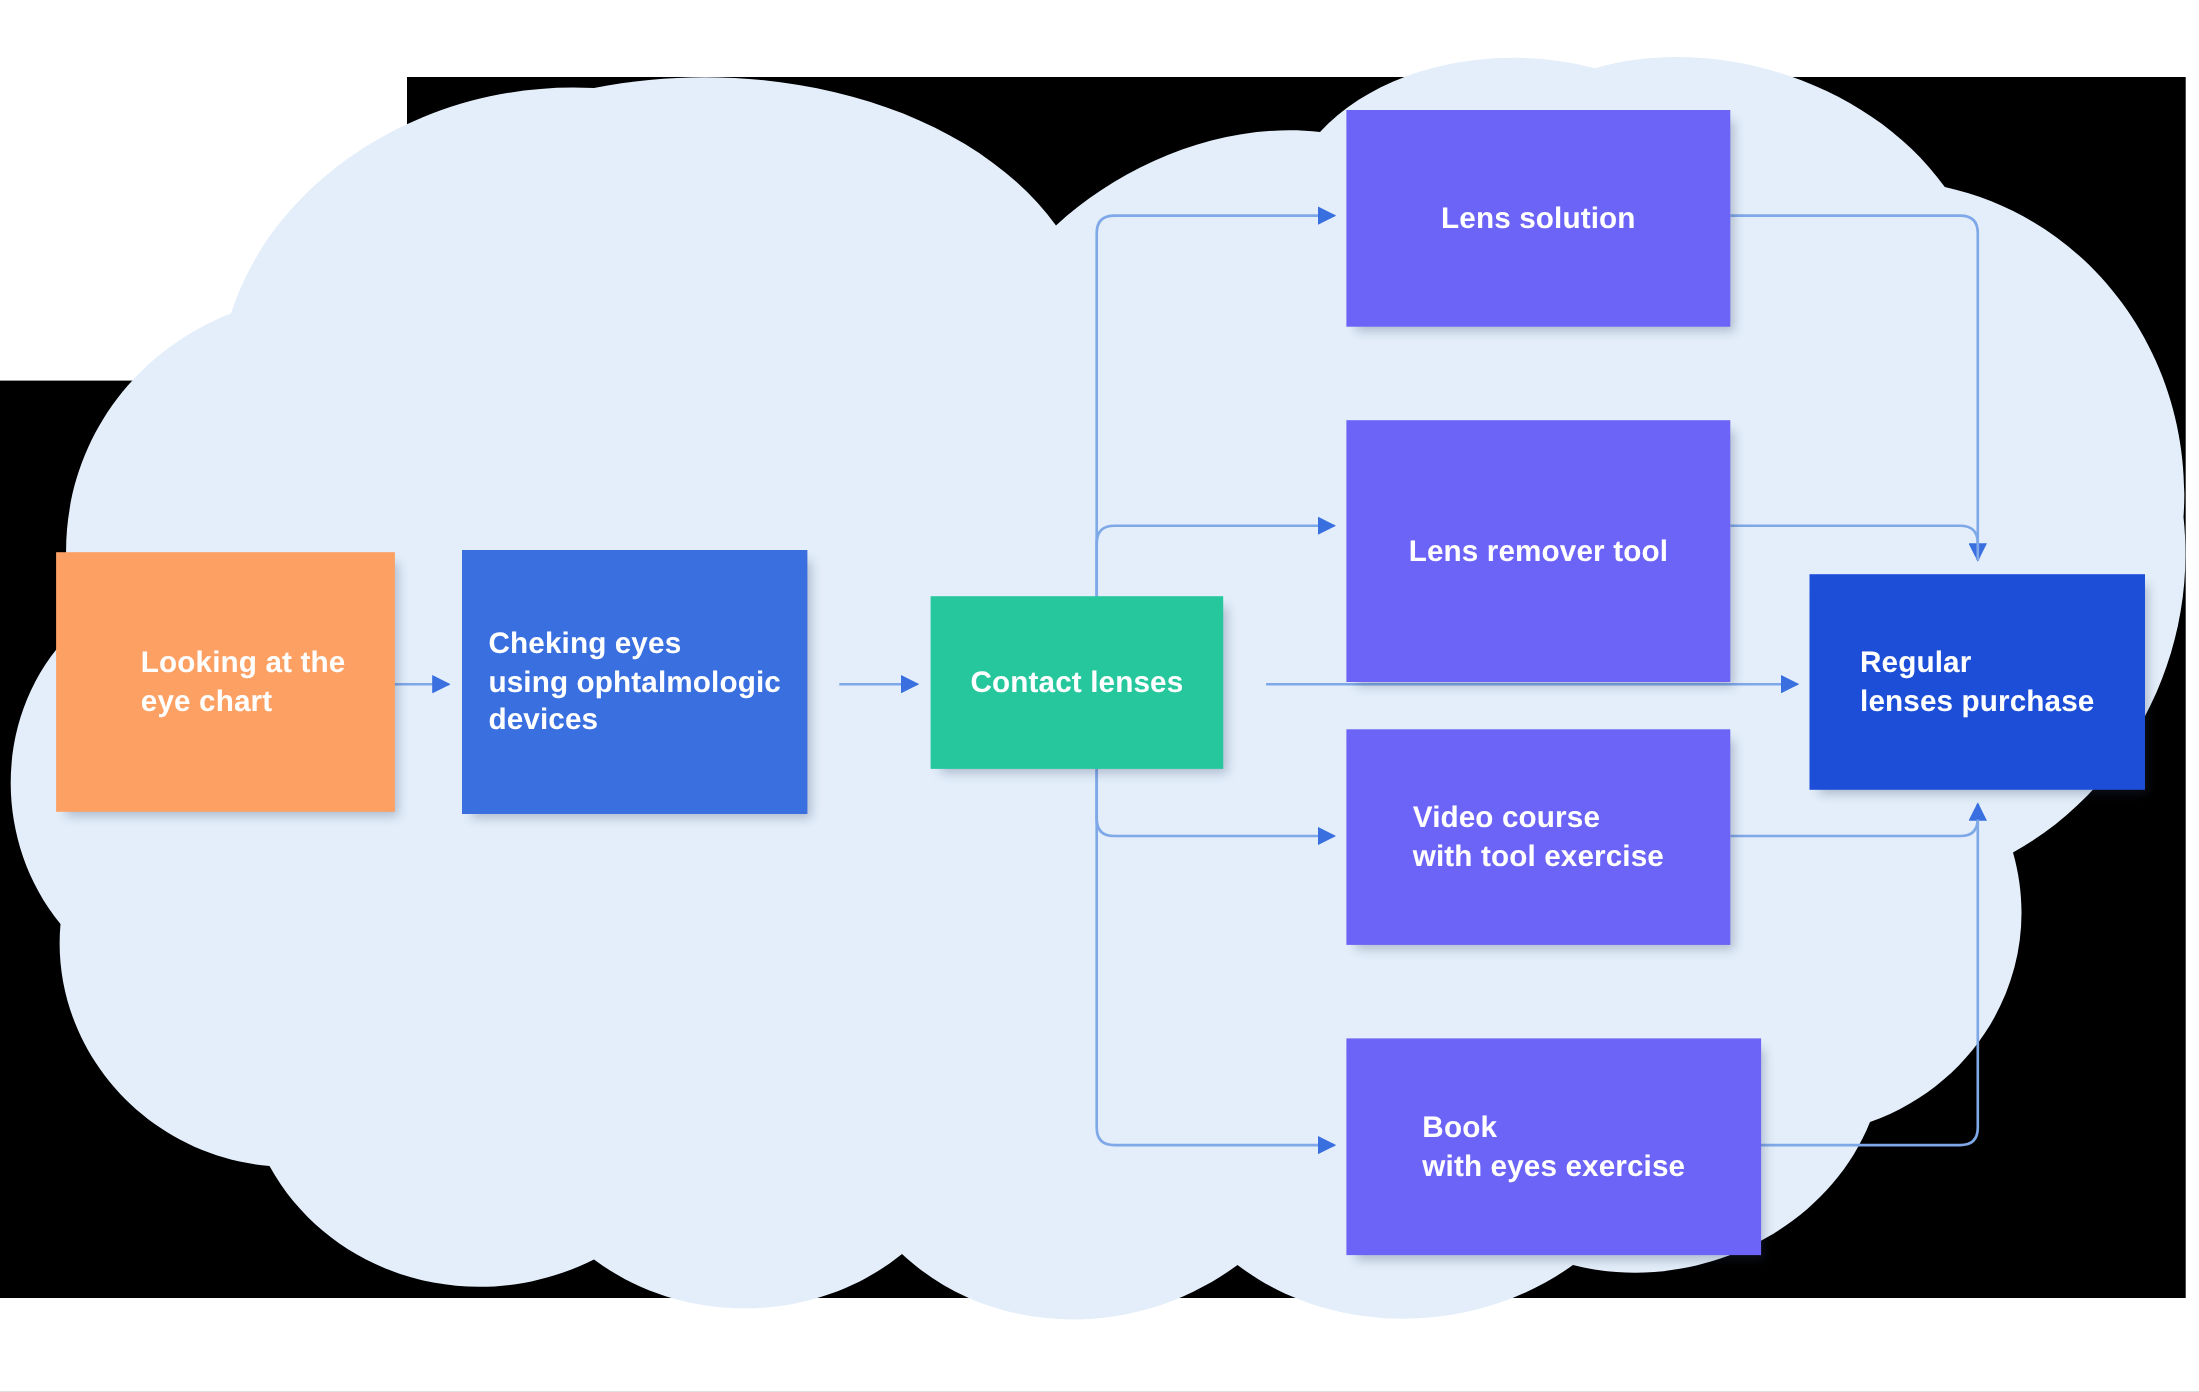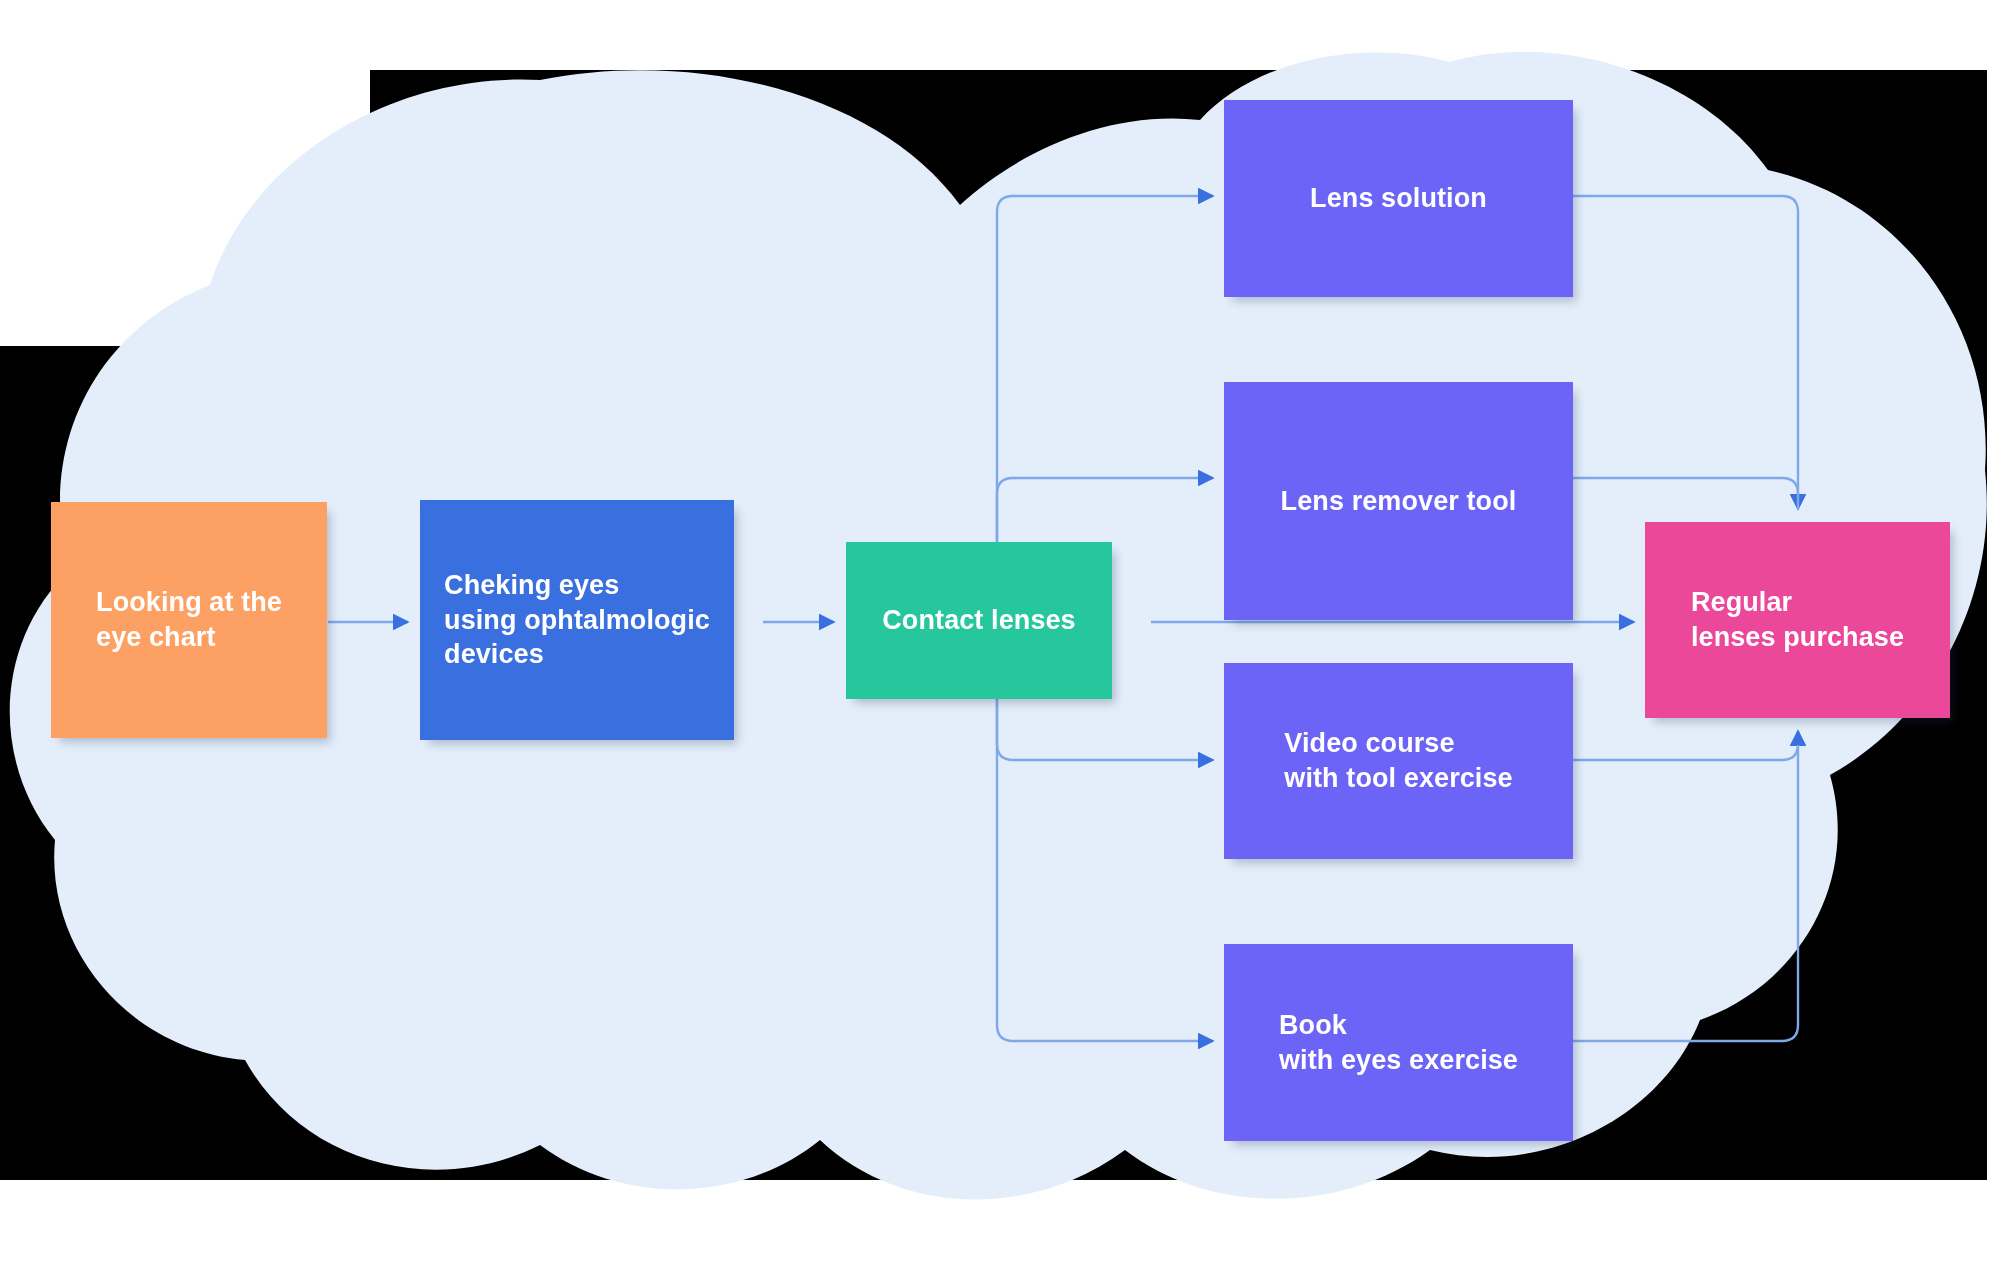--- a/index.html
+++ b/index.html
@@ -5,28 +5,28 @@
 <style>
   html,body{margin:0;padding:0;background:#ffffff;}
   body{width:1999px;height:1265px;overflow:hidden;font-family:"Liberation Sans",sans-serif;}
   #stage{position:relative;width:1999px;height:1265px;background:#ffffff;}
   #backdrop{position:absolute;left:0;top:0;width:1999px;height:1265px;}
   #flow{position:absolute;left:0;top:0;width:1999px;height:1265px;}
   .node{position:absolute;display:flex;align-items:center;justify-content:center;
         color:#ffffff;font-weight:700;line-height:1.28;letter-spacing:.1px;
         box-shadow:6px 7px 9px -3px rgba(40,55,90,.28);}
   .node span{display:block;padding:0 12px;white-space:pre-line;}
-  #n-eyechart{left:51px;  top:502px; width:276px; height:236px; background:#FCA064; font-size:27px;}
+  #n-eyechart{left:51px;  top:502px; width:276px; height:236px; background:#FCA064; font-size:27px;padding-left:32px;}
   #n-checking{left:420px; top:500px; width:314px; height:240px; background:#3A6FE0; font-size:27px;}
   #n-contact {left:846px; top:542px; width:266px; height:157px; background:#27C79E; font-size:27px;}
   #n-solution{left:1224px;top:100px; width:349px; height:197px; background:#6C63F7; font-size:27px;}
   #n-remover {left:1224px;top:382px; width:349px; height:238px; background:#6C63F7; font-size:27px;}
   #n-video   {left:1224px;top:663px; width:349px; height:196px; background:#6C63F7; font-size:27px;}
-  #n-book    {left:1224px;top:944px; width:349px; height:197px; background:#6C63F7; font-size:27px;}
-  #n-purchase{left:1645px;top:522px; width:305px; height:196px; background:#ec4899; font-size:27px;}
+  #n-book    {left:1224px;top:944px; width:377px; height:197px; background:#6C63F7; font-size:27px;}
+  #n-purchase{left:1645px;top:522px; width:305px; height:196px; background:#1d4ed8; font-size:27px;}
 </style>
 </head>
 <body>
 
 <div id="stage">
 
   <svg id="backdrop" viewBox="0 0 1999 1265" preserveAspectRatio="none">
     <rect x="0" y="70" width="1987" height="1110" fill="#000000"></rect>
     <rect x="0" y="0" width="370" height="346" fill="#ffffff"></rect>
     <path fill="#E3EEFA" d="

